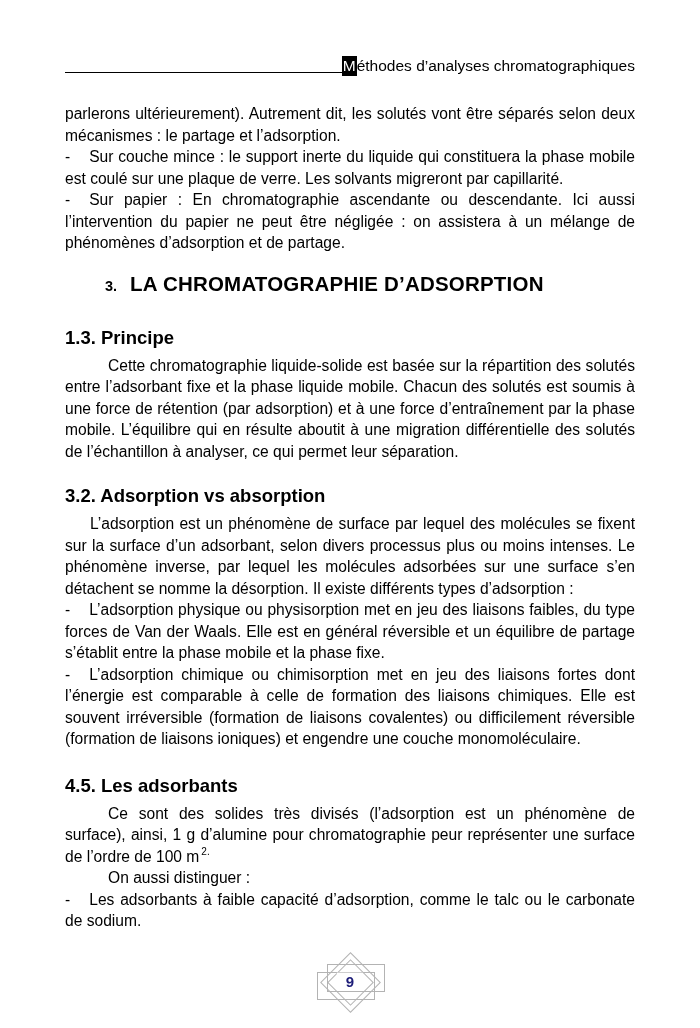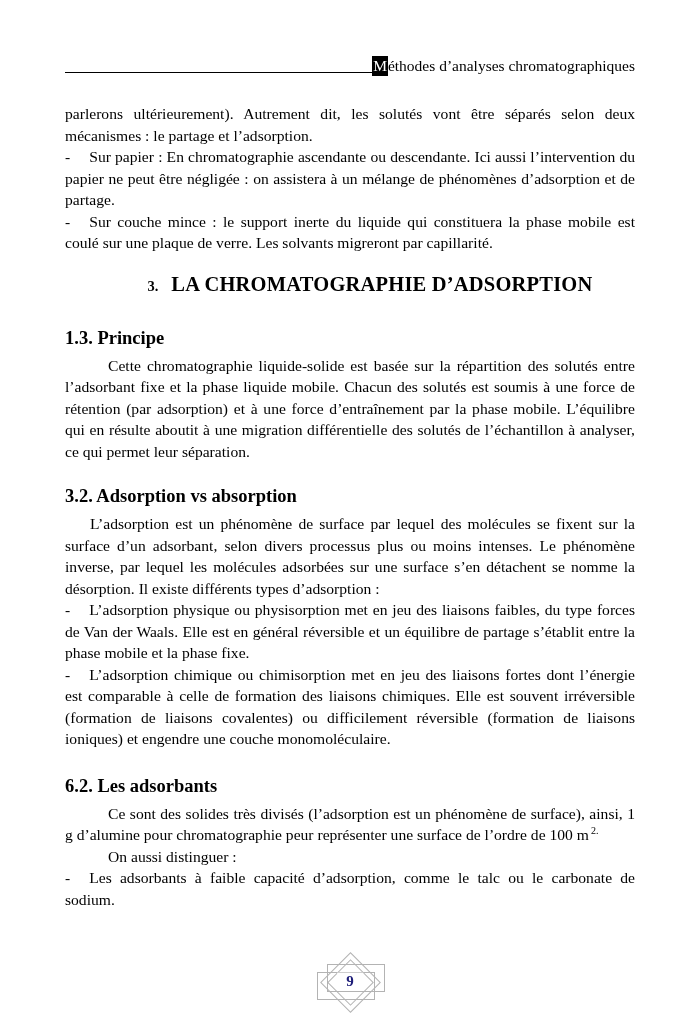--- a/index.html
+++ b/index.html
@@ -1,21 +1,21 @@
 <!DOCTYPE html>
 <html style="--page-number-color: #1c1c78; --ornament-line: #b3b3b3; --header-initial-bg: #000000; --header-initial-fg: #ffffff;"><head>
 <meta charset="utf-8">
 <style>
   html,body{margin:0;padding:0;background:#ffffff;}
   .page{
     position:relative;
     width:700px;height:1028px;
     background:#ffffff;
     overflow:hidden;
-    font-family:Liberation Serif, serif;
+    font-family:Liberation Sans, sans-serif;
     color:#000;
     box-sizing:border-box;
     padding:0 65px;
   }
   
   .header{
     display:flex;align-items:flex-end;
     margin-top:56px;
     font-size:15.5px;line-height:20px;
   }
@@ -36,21 +36,20 @@
     text-align:justify;
   }
   .ind45{text-indent:43px;}
   .ind25{text-indent:25px;}
   .bullet .dash{margin-right:19px;}
   sup{font-size:10px;line-height:0;vertical-align:super;margin-left:2px;}
   
   .h1{
     margin:17px 0 27px 0;
     padding-left:40px;
-    text-align:center;
     font-weight:bold;
     line-height:26px;
   }
   .h1 .h1-num{font-size:14.5px;margin-right:13px;}
   .h1 .h1-title{font-size:20.5px;letter-spacing:0.2px;}
   .h2{
     margin:0 0 5px 0;
     font-size:18.5px;
     font-weight:bold;
     line-height:24px;
@@ -101,38 +100,38 @@
 
   <div class="header">
     <span class="header-rule"></span>
     <span class="header-title"><span class="header-initial">M</span><span>éthodes d’analyses chromatographiques</span></span>
   </div>
 
   <div class="main">
 
     <p class="bp">parlerons ultérieurement). Autrement dit, les solutés vont être séparés selon deux mécanismes : le partage et l’adsorption.</p>
 
+    <p class="bp bullet"><span class="dash">-</span><span>Sur couche mince : le support inerte du liquide qui constituera la phase mobile  est coulé sur une plaque de verre. Les solvants migreront par capillarité.</span></p>
+
     <p class="bp bullet"><span class="dash">-</span><span>Sur papier : En chromatographie ascendante ou descendante. Ici aussi l’intervention du papier ne peut être négligée : on assistera à un mélange de phénomènes d’adsorption et de partage.</span></p>
-
-    <p class="bp bullet"><span class="dash">-</span><span>Sur couche mince : le support inerte du liquide qui constituera la phase mobile  est coulé sur une plaque de verre. Les solvants migreront par capillarité.</span></p>
 
     <div class="h1"><span class="h1-num">3.</span><span class="h1-title">LA CHROMATOGRAPHIE D’ADSORPTION</span></div>
 
     <div class="h2 h2-s31">1.3. Principe</div>
     <p class="bp ind45">Cette chromatographie liquide-solide est basée sur la répartition des solutés entre l’adsorbant fixe et la phase liquide mobile. Chacun des solutés est soumis à une  force  de rétention (par adsorption) et à une force d’entraînement par la phase mobile. L’équilibre qui en résulte aboutit à une migration différentielle des solutés de l’échantillon à analyser, ce qui permet leur séparation.</p>
 
     <div class="h2 h2-s32">3.2. Adsorption vs absorption</div>
     <p class="bp ind25">L’adsorption est un phénomène de surface par lequel des molécules se fixent sur la surface d’un adsorbant, selon divers processus plus ou moins intenses. Le phénomène inverse, par lequel les molécules adsorbées sur une surface s’en détachent se nomme la désorption. Il existe différents types d’adsorption :</p>
 
     <p class="bp bullet"><span class="dash">-</span><span>L’adsorption physique ou physisorption met en jeu des liaisons faibles, du type forces de Van der Waals. Elle est en général réversible et un équilibre de partage s’établit entre la phase mobile et la phase fixe.</span></p>
 
     <p class="bp bullet"><span class="dash">-</span><span>L’adsorption chimique ou chimisorption met en jeu des liaisons fortes dont l’énergie est comparable à celle de formation des liaisons chimiques. Elle est souvent irréversible (formation de liaisons covalentes) ou difficilement réversible (formation de liaisons ioniques) et engendre une couche monomoléculaire.</span></p>
 
 
-    <div class="h2 h2-s33">6.2. Les adsorbants</div>
+    <div class="h2 h2-s33">4.5. Les adsorbants</div>
 
     <p class="bp ind45"><span>Ce sont des solides très divisés (l’adsorption est un phénomène de surface), ainsi, 1 g d’alumine pour chromatographie peur représenter une surface de l’ordre de 100 m</span><sup>2.</sup></p>
 
     <p class="bp ind45">On aussi distinguer :</p>
 
     <p class="bp bullet"><span class="dash">-</span><span>Les adsorbants à faible capacité d’adsorption, comme le talc ou le carbonate de sodium.</span></p>
 
   </div>
 
   <div class="footer">

